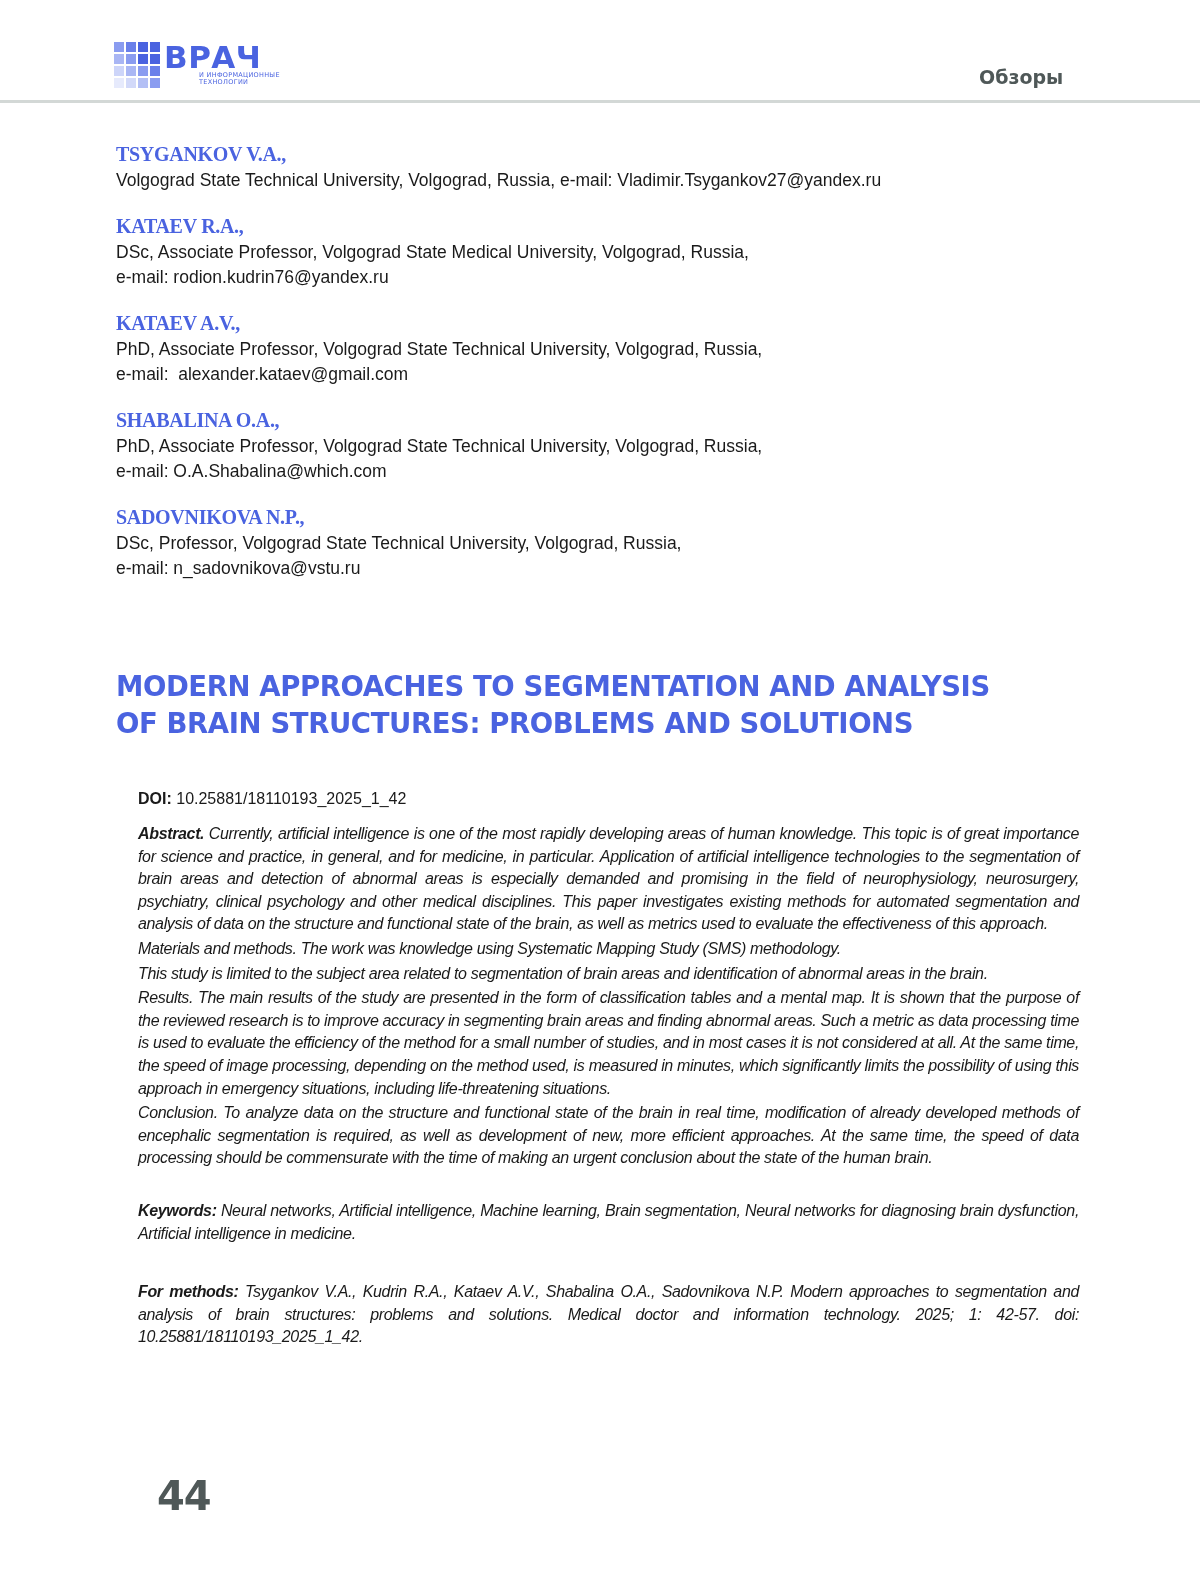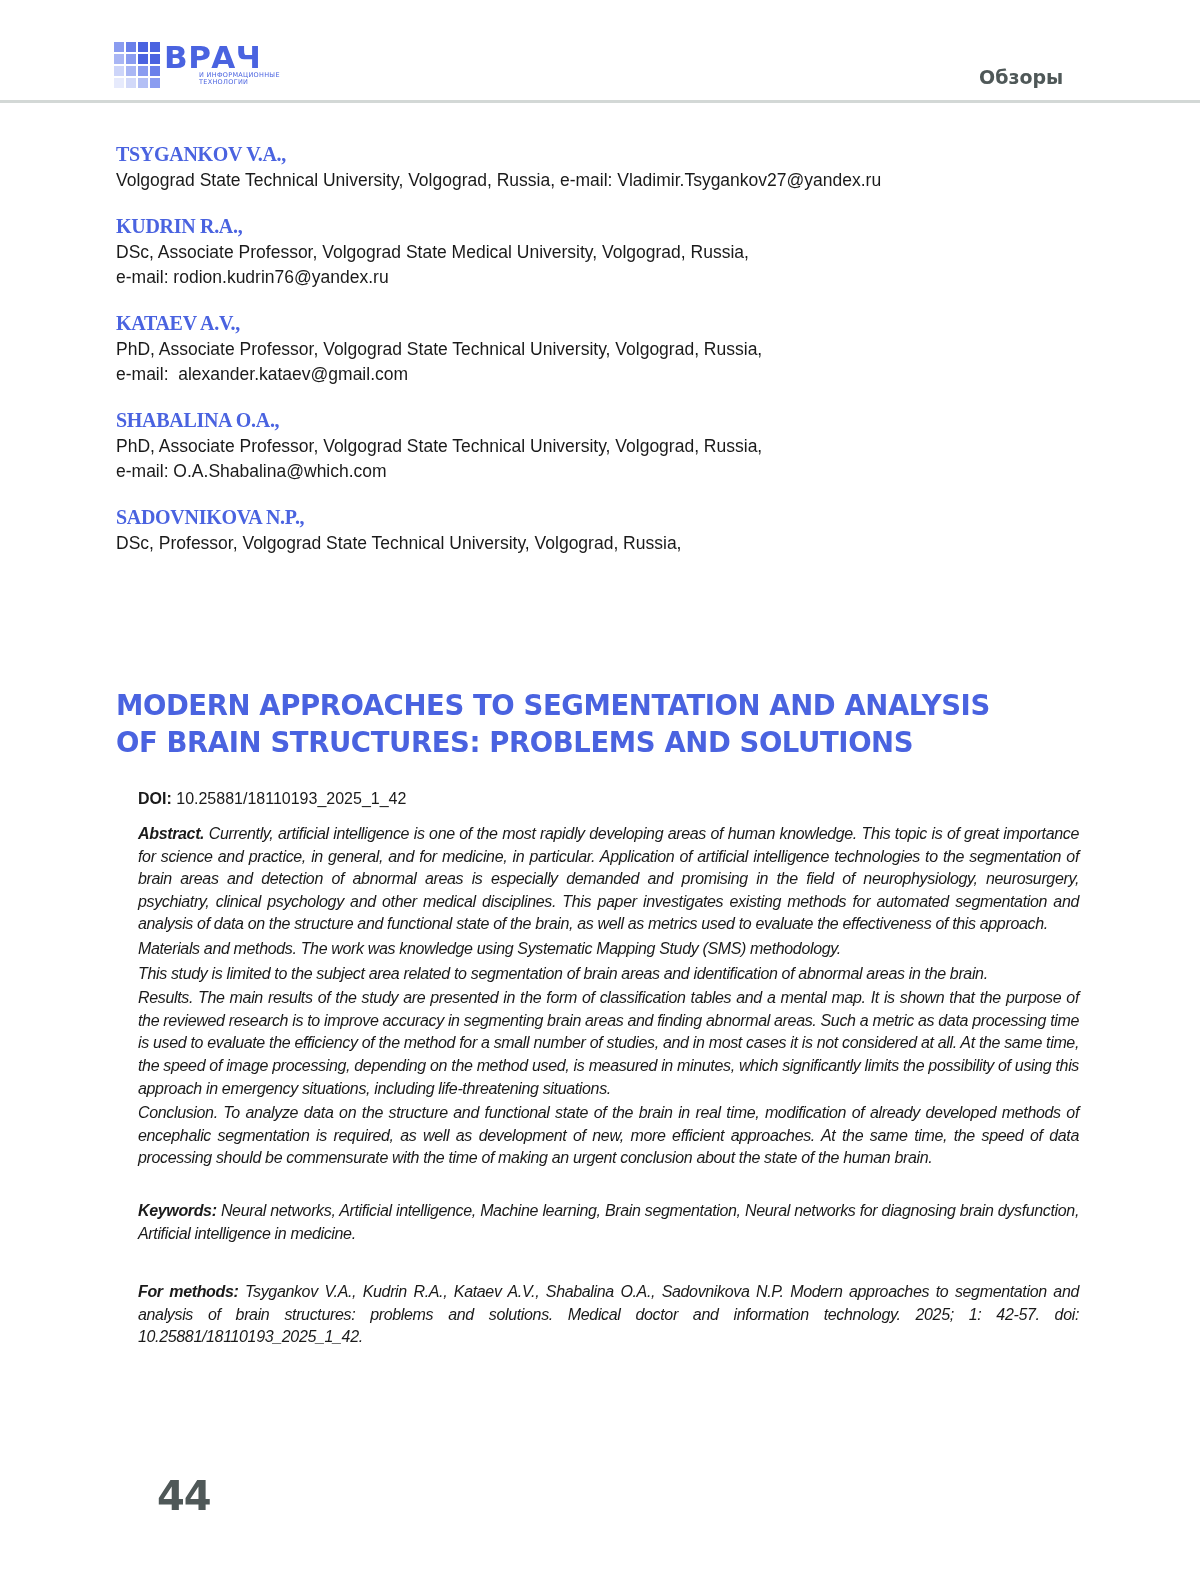--- a/index.html
+++ b/index.html
@@ -66,21 +66,21 @@
       color: #4a63e0;
       letter-spacing: -0.3px;
     }
     .author-line {
       font-family: "Liberation Sans", sans-serif;
       font-size: 17.5px; line-height: 25px; color: #1a1a1a;
     }
 
     
     .article-title {
-      position: absolute; left: 116px; top: 687px; width: 1000px;
+      position: absolute; left: 116px; top: 668px; width: 1000px;
       font-family: "DejaVu Sans", sans-serif;
       font-weight: bold; font-size: 27.5px; line-height: 37px;
       color: #4a63e0;
       letter-spacing: -0.4px;
     }
 
     
     .body-block {
       position: absolute; left: 138px; top: 787px; width: 941px;
       font-family: "Liberation Sans", sans-serif;
@@ -136,37 +136,38 @@
   <div class="section-label">Обзоры</div>
   <div class="header-rule"></div>
 </div>
 
 <div class="authors">
   <div class="author">
     <div class="author-name">TSYGANKOV V.A.,</div>
     <div class="author-line">Volgograd State Technical University, Volgograd, Russia, e-mail: Vladimir.Tsygankov27@yandex.ru</div>
   </div>
   <div class="author">
-    <div class="author-name">KUDRIN R.A.,</div>
+    <div class="author-name">KATAEV R.A.,</div>
     <div class="author-line">DSc, Associate Professor, Volgograd State Medical University, Volgograd, Russia,</div>
     <div class="author-line">e-mail: rodion.kudrin76@yandex.ru</div>
   </div>
   <div class="author">
     <div class="author-name">KATAEV A.V.,</div>
     <div class="author-line">PhD, Associate Professor, Volgograd State Technical University, Volgograd, Russia,</div>
     <div class="author-line" style="white-space:pre">e-mail:  alexander.kataev@gmail.com</div>
   </div>
   <div class="author">
     <div class="author-name">SHABALINA O.A.,</div>
     <div class="author-line">PhD, Associate Professor, Volgograd State Technical University, Volgograd, Russia,</div>
     <div class="author-line">e-mail: O.A.Shabalina@which.com</div>
   </div>
   <div class="author">
     <div class="author-name">SADOVNIKOVA N.P.,</div>
     <div class="author-line">DSc, Professor, Volgograd State Technical University, Volgograd, Russia,</div>
+    <div class="author-line">e-mail: n_sadovnikova@vstu.ru</div>
   </div>
 </div>
 
 <div class="article-title">
   <div>MODERN APPROACHES TO SEGMENTATION AND ANALYSIS</div>
   <div>OF BRAIN STRUCTURES: PROBLEMS AND SOLUTIONS</div>
 </div>
 
 <div class="body-block">
   <div class="doi">

